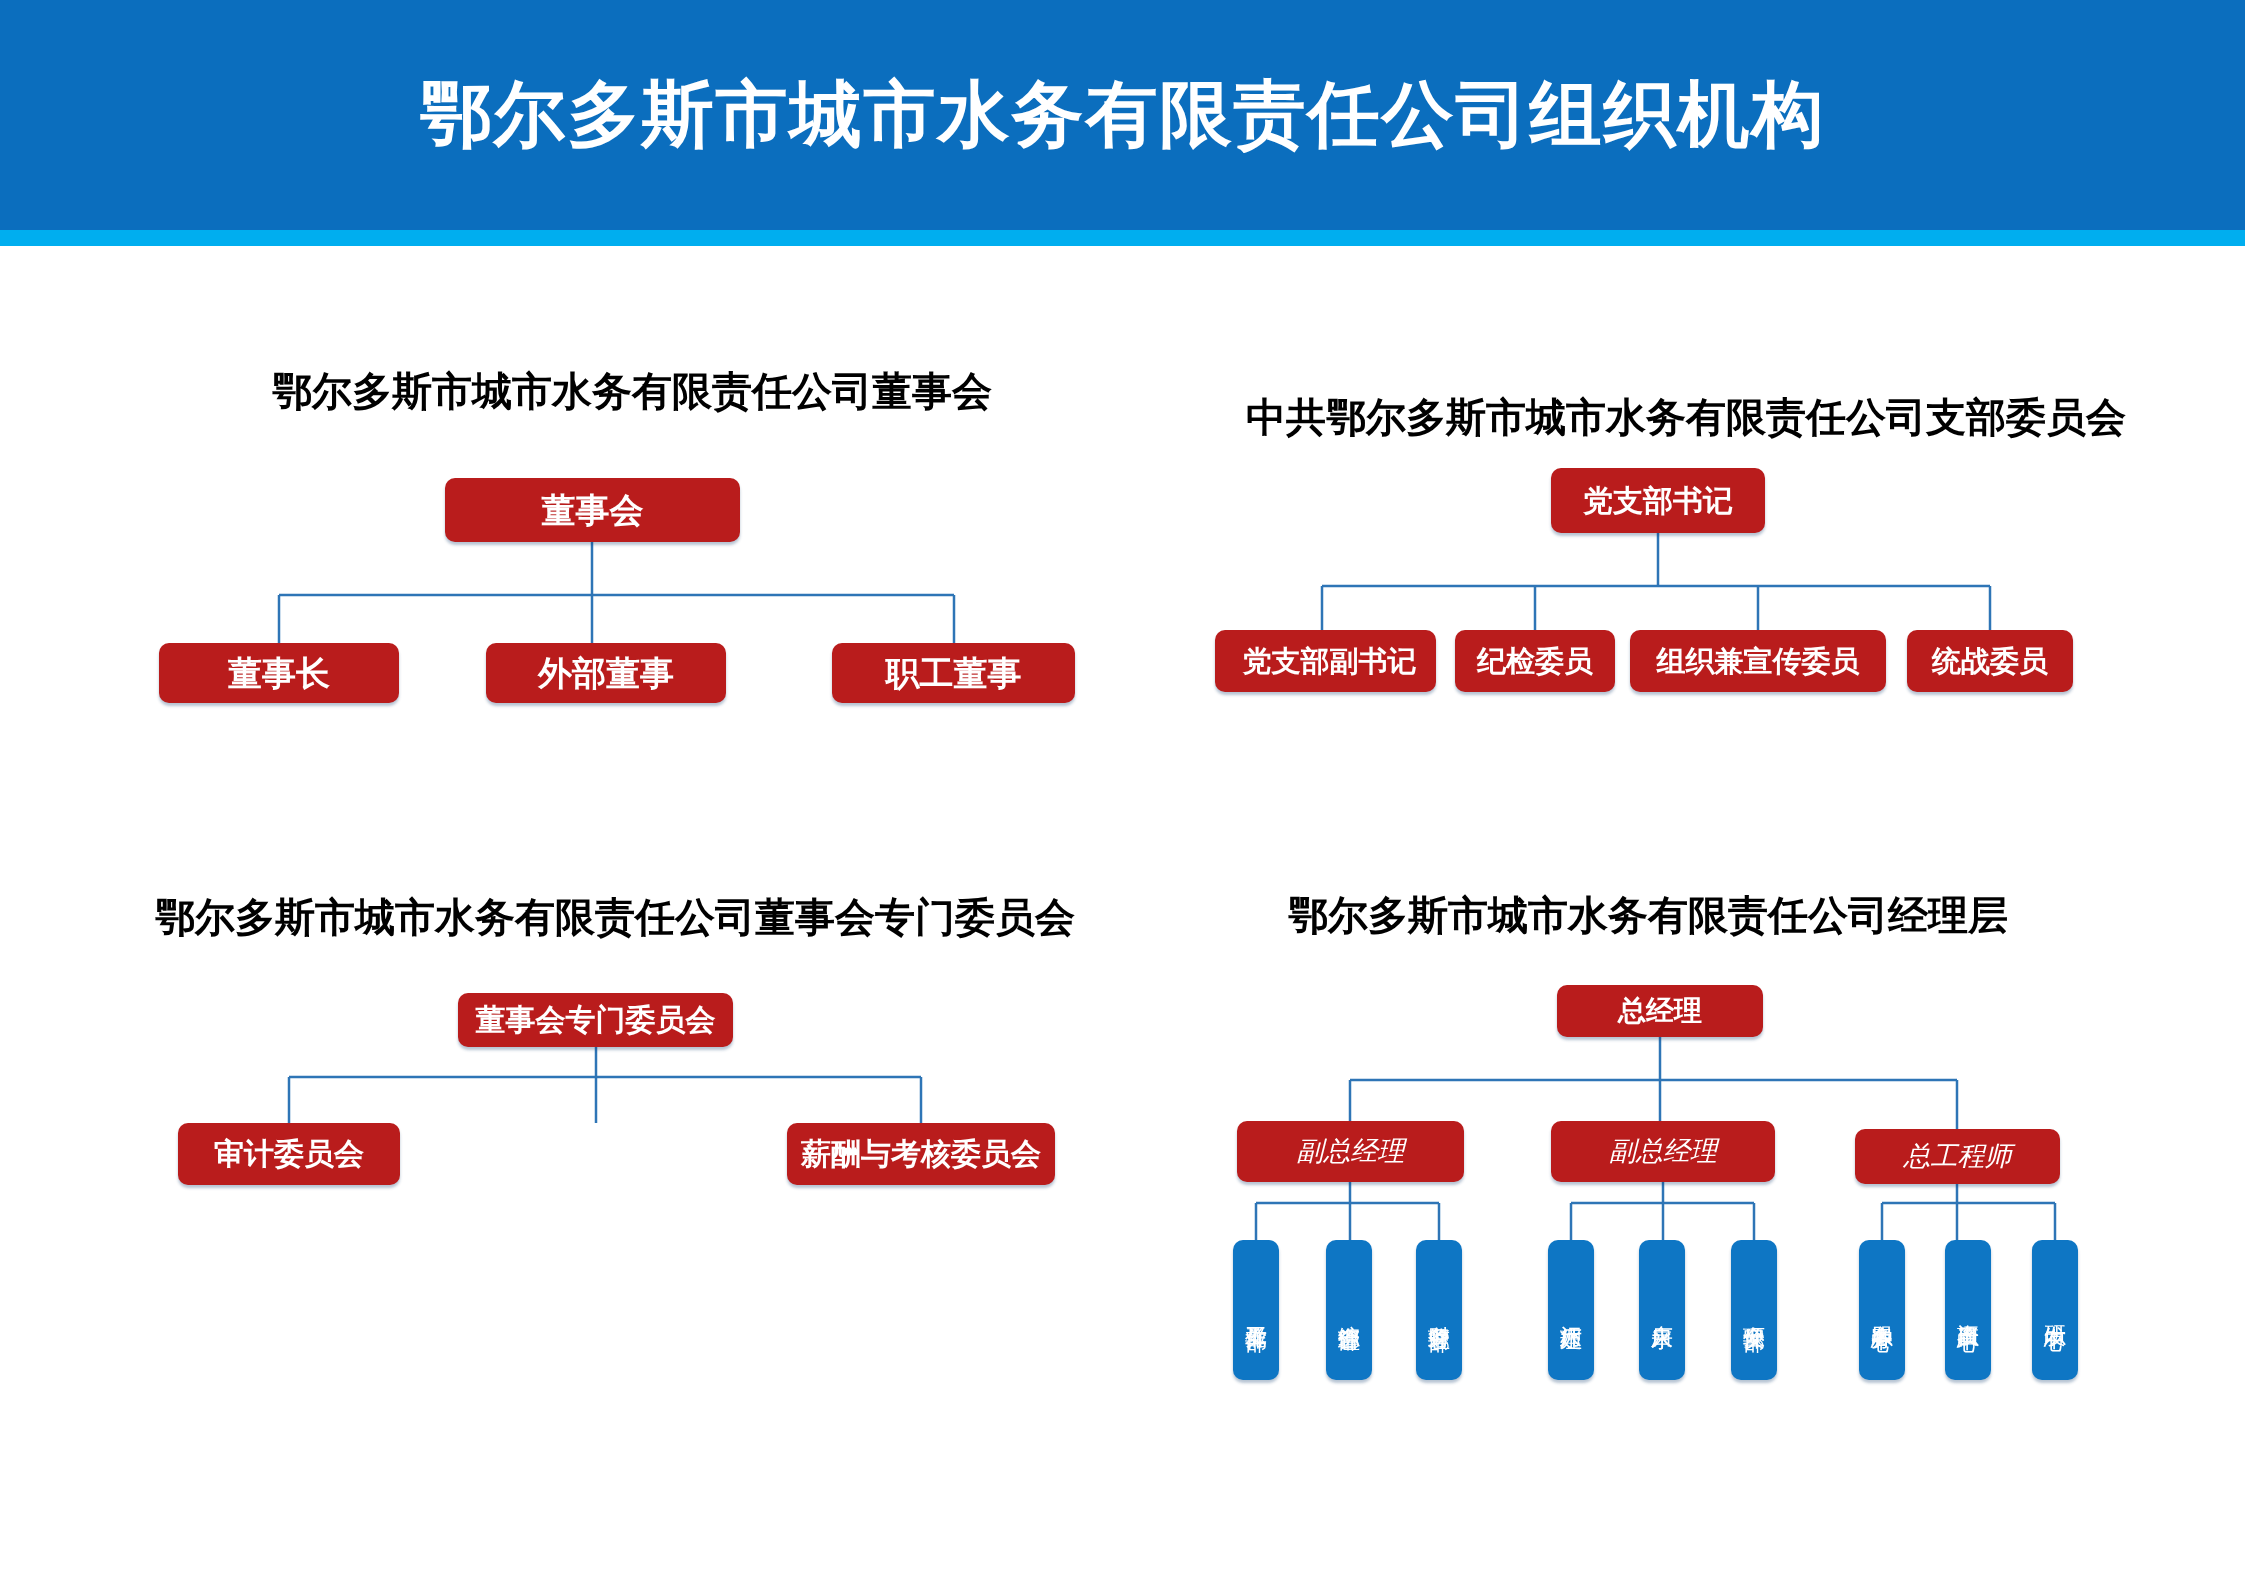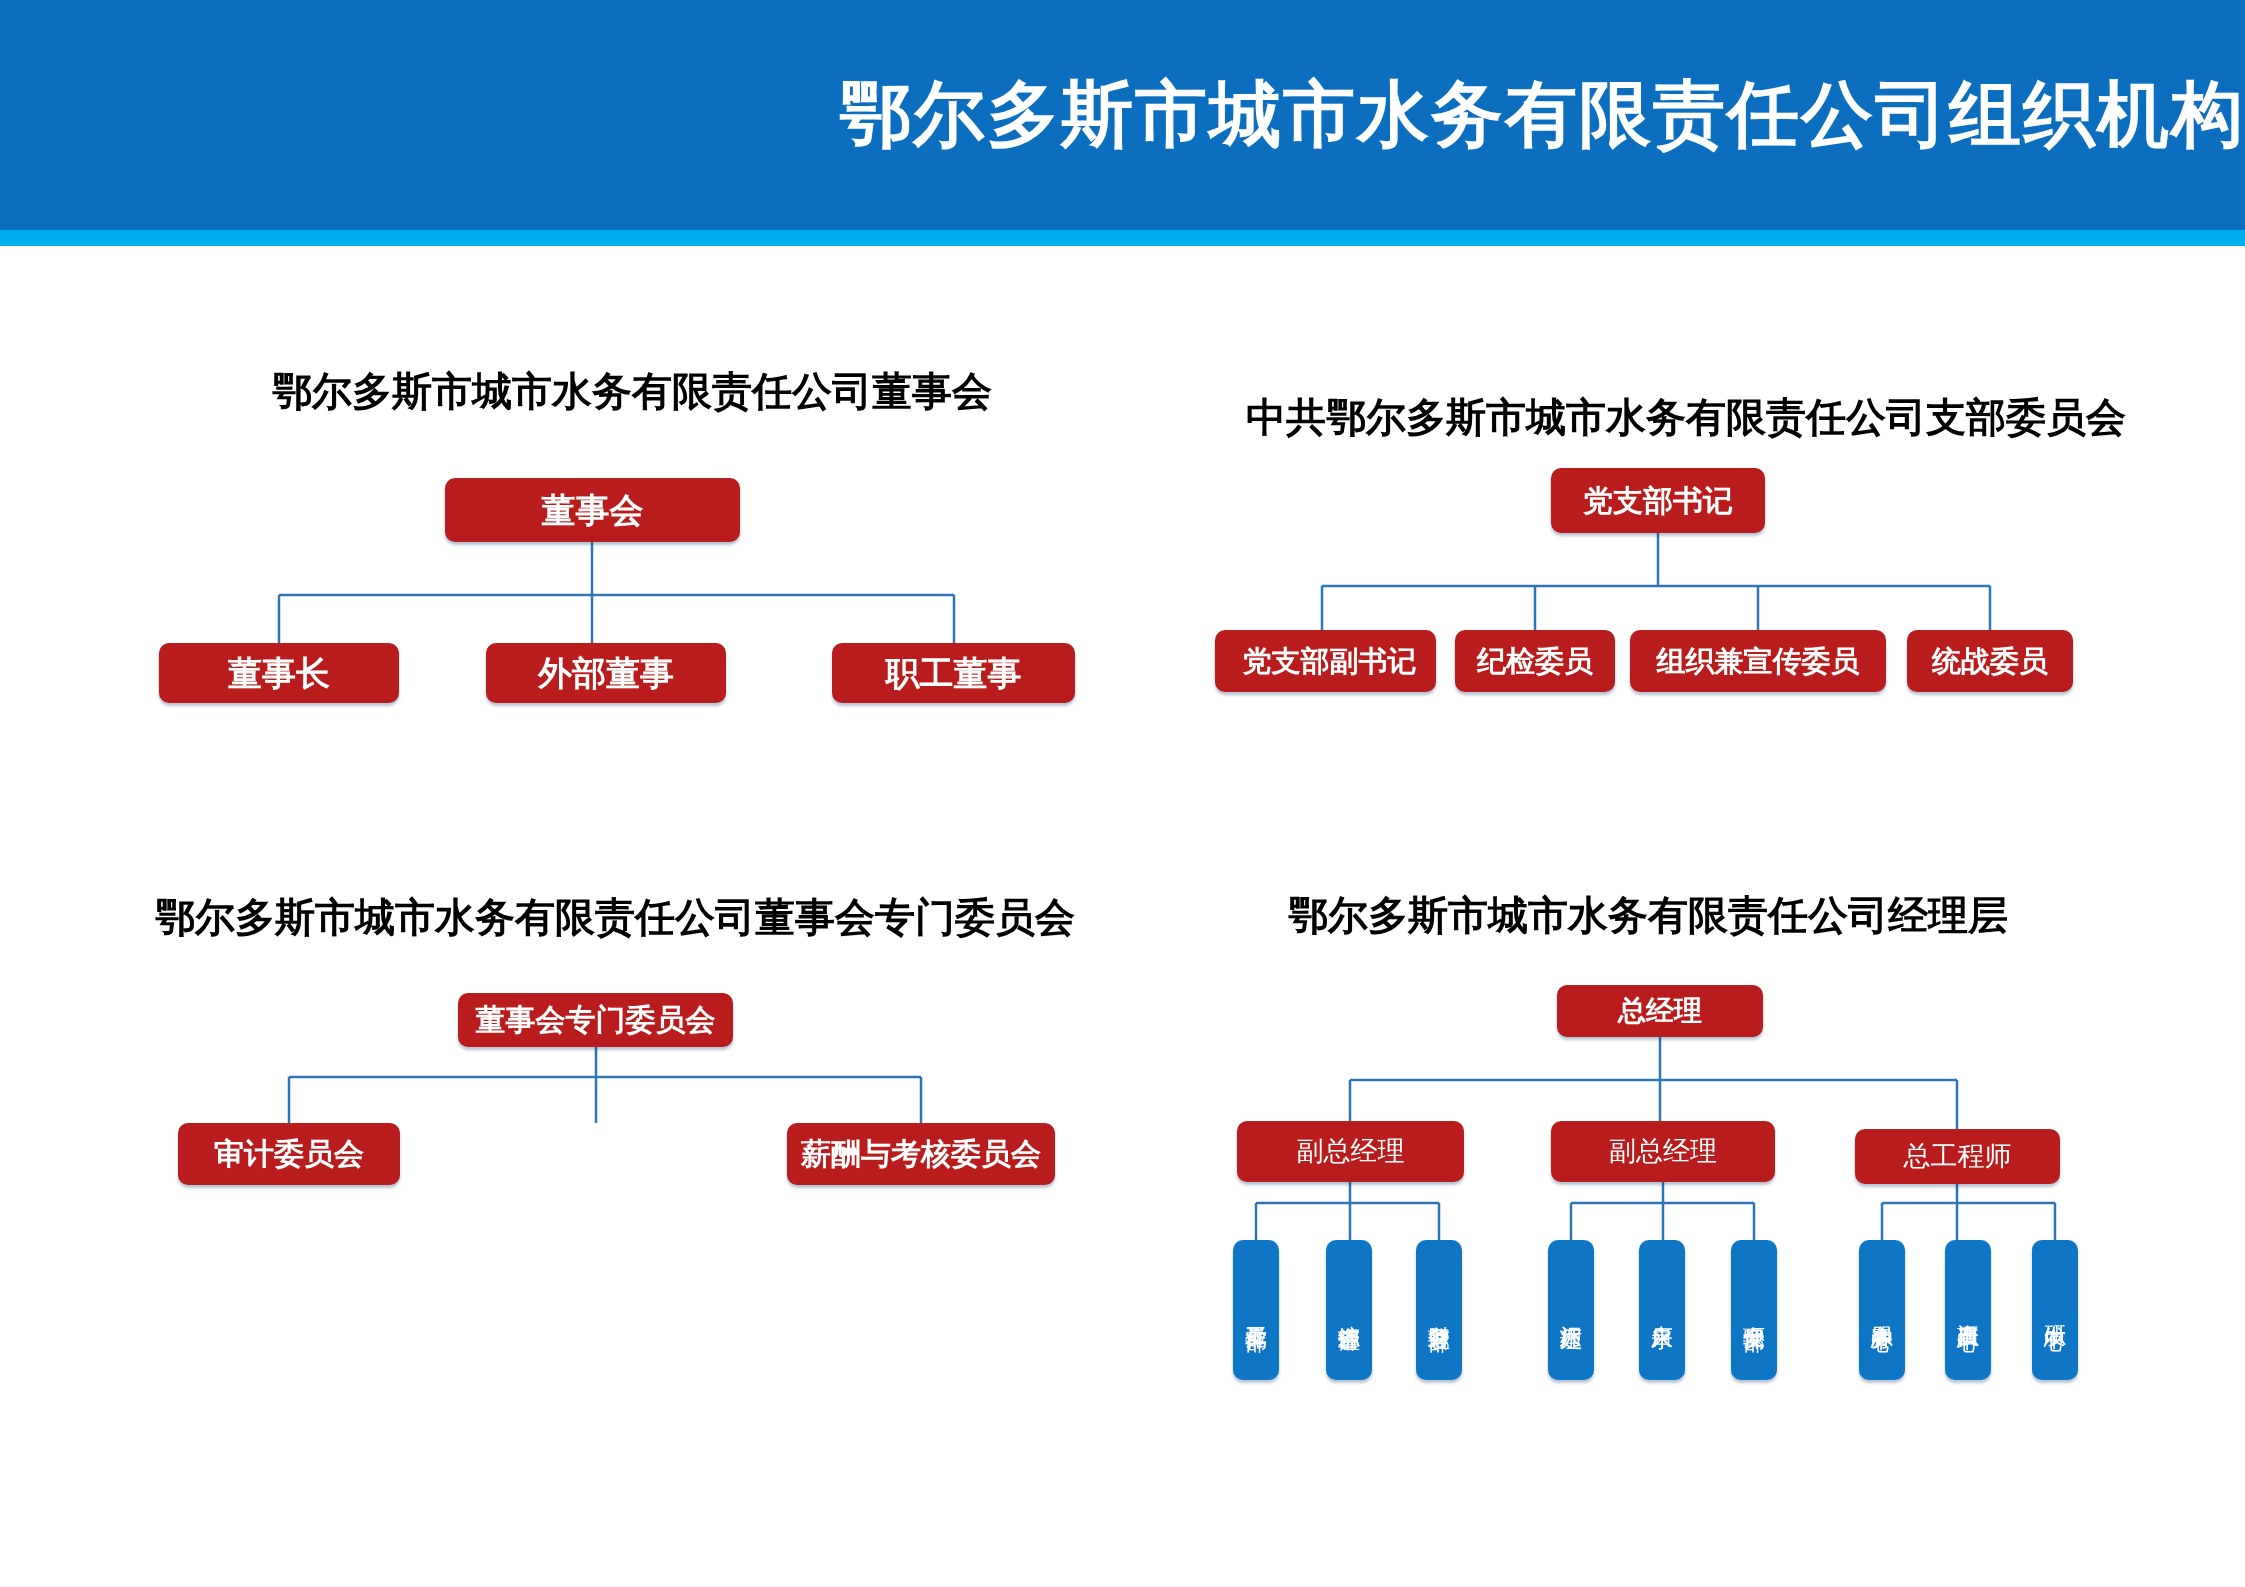--- a/index.html
+++ b/index.html
@@ -8,21 +8,21 @@
     width: 2245px;
     height: 1587px;
     background: #ffffff;
     overflow: hidden;
     font-family: "Liberation Sans", "DejaVu Sans", sans-serif;
   }
   
   .banner {
     position: absolute; left: 0; top: 0; width: 2245px; height: 230px;
     background: #0B6EBE;
-    display: flex; align-items: center; justify-content: flex-end;
+    display: flex; align-items: center; justify-content: center;
   }
   .banner-title {
     color: #ffffff;
     font-size: 72px;
     font-weight: 700;
     letter-spacing: 2px;
     white-space: nowrap;
   }
   .banner-stripe {
     position: absolute; left: 0; top: 230px; width: 2245px; height: 16px;
@@ -47,21 +47,21 @@
     display: flex; align-items: center; justify-content: center;
     text-align: center;
     box-shadow: 0 3px 3px rgba(15, 60, 110, 0.30);
     white-space: nowrap;
     line-height: 1;
   }
   .t34 { font-size: 34px; font-weight: 700; }
   .t30 { font-size: 30px; font-weight: 700; }
   .t29 { font-size: 29px; font-weight: 700; }
   .t28 { font-size: 28px; font-weight: 700; }
-  .t26r { font-size: 27px; font-weight: 400; }
+  .t26r { font-size: 27px; font-weight: 400; font-style: italic; }
   
   .vnode {
     position: absolute;
     background: #0E76C4;
     border-radius: 10px;
     color: #ffffff;
     display: flex; align-items: center; justify-content: center;
     box-shadow: 0 3px 3px rgba(15, 60, 110, 0.30);
   }
   .vnode span {

